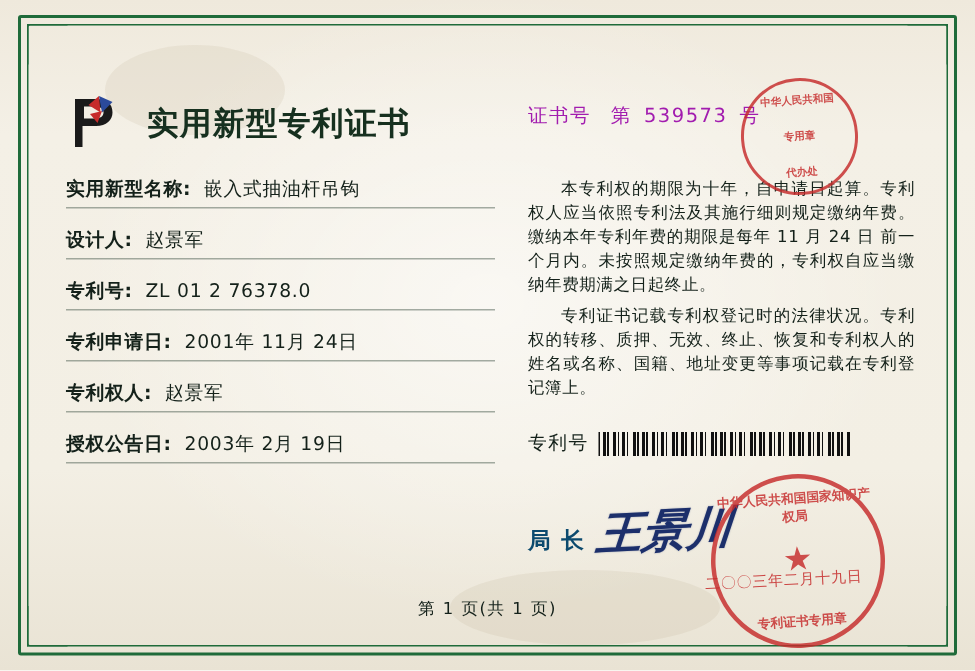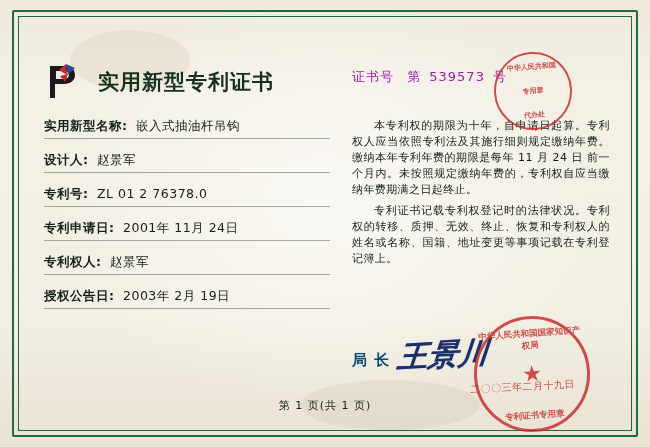--- a/index.html
+++ b/index.html
@@ -340,20 +340,24 @@
         <span class="v">2003年 2月 19日</span>
         <span class="underline"></span>
       </div>
     </div>
 
     <div class="body-text">
       <p>本专利权的期限为十年，自申请日起算。专利权人应当依照专利法及其施行细则规定缴纳年费。缴纳本年专利年费的期限是每年 11 月 24 日 前一个月内。未按照规定缴纳年费的，专利权自应当缴纳年费期满之日起终止。</p>
       <p>专利证书记载专利权登记时的法律状况。专利权的转移、质押、无效、终止、恢复和专利权人的姓名或名称、国籍、地址变更等事项记载在专利登记簿上。</p>
     </div>
 
+    <div class="patent-no-row">
+      <span>专利号</span>
+      <span class="barcode"></span>
+    </div>
 
     <div class="sign-row">
       <span class="sign-label">局 长</span>
       <span class="signature">王景川</span>
     </div>
 
     <div class="seal seal-small">
       <div class="seal-inner">
         <div class="seal-text-top">中华人民共和国</div>
         <div class="seal-text-mid">专用章</div>

